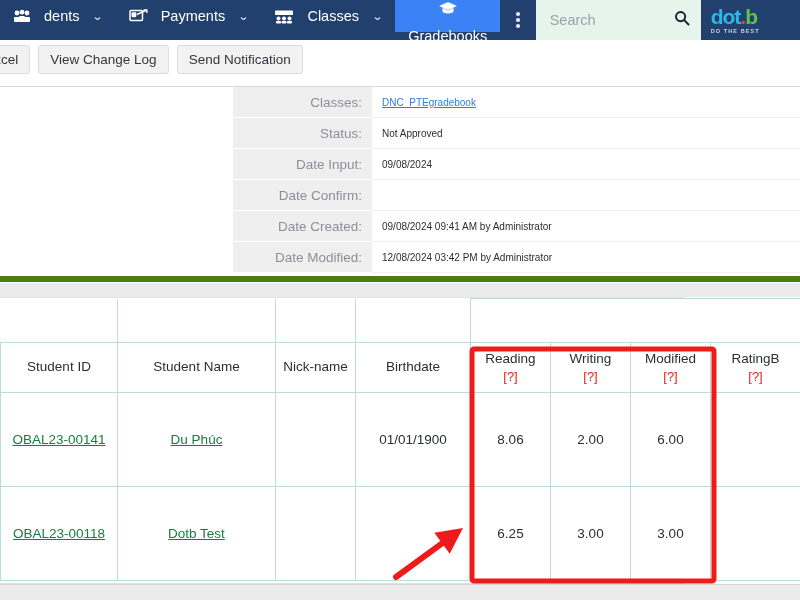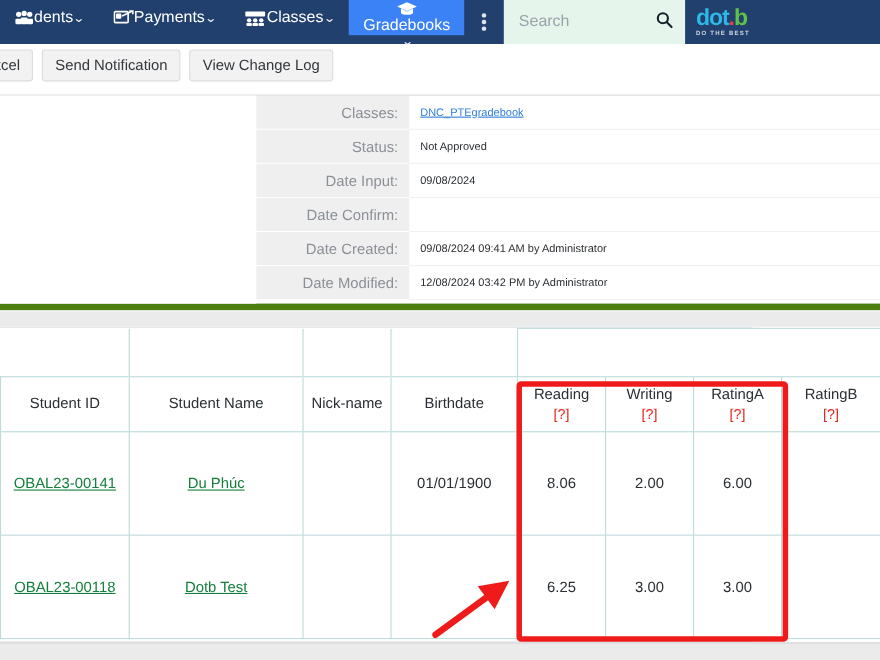--- a/index.html
+++ b/index.html
@@ -11,21 +11,21 @@
   }
 
   
   .navbar {
     position: absolute; top: 0; left: 0;
     width: 800px; height: 40px;
     background: #22406e;
     display: flex; align-items: stretch;
   }
   .nav-item {
-    display: flex; align-items: center; gap: 0;
+    display: flex; align-items: center; gap: 13px;
     padding: 0 13px;
     color: #ffffff;
     font-size: 14.5px;
     white-space: nowrap;
     height: 32px;
   }
   .nav-item.active { background: #3b82f6; flex-direction: column; }
   .nav-ico { display: flex; align-items: center; }
   .caret {
     font-size: 11px; opacity: .92; margin-left: 1px;
@@ -235,22 +235,22 @@
       <div class="word">
         <span class="c1">dot</span><span class="dot">.</span><span class="c3">b</span>
       </div>
       <div class="tag">DO THE BEST</div>
     </div>
   </div>
 </div>
 
 <div class="toolbar">
   <button class="tb-btn clipped">o Excel</button>
+  <button class="tb-btn">View Change Log</button>
   <button class="tb-btn">Send Notification</button>
-  <button class="tb-btn">View Change Log</button>
 </div>
 
 <div class="detail-panel">
   <div class="detail-rows">
 
     <div class="drow">
       <div class="dlabel">Classes:</div>
       <div class="dvalue">
         <a href="#">DNC_PTEgradebook</a>
       </div>
@@ -323,21 +323,21 @@
       </th>
       <th>
         <span class="hdr-label">Reading</span>
         <span class="hdr-q">[?]</span>
       </th>
       <th>
         <span class="hdr-label">Writing</span>
         <span class="hdr-q">[?]</span>
       </th>
       <th>
-        <span class="hdr-label">RatingA</span>
+        <span class="hdr-label">Modified</span>
         <span class="hdr-q">[?]</span>
       </th>
       <th>
         <span class="hdr-label">RatingB</span>
         <span class="hdr-q">[?]</span>
       </th>
     </tr>
 
     <tr class="data-row">
       <td class="idcell">

